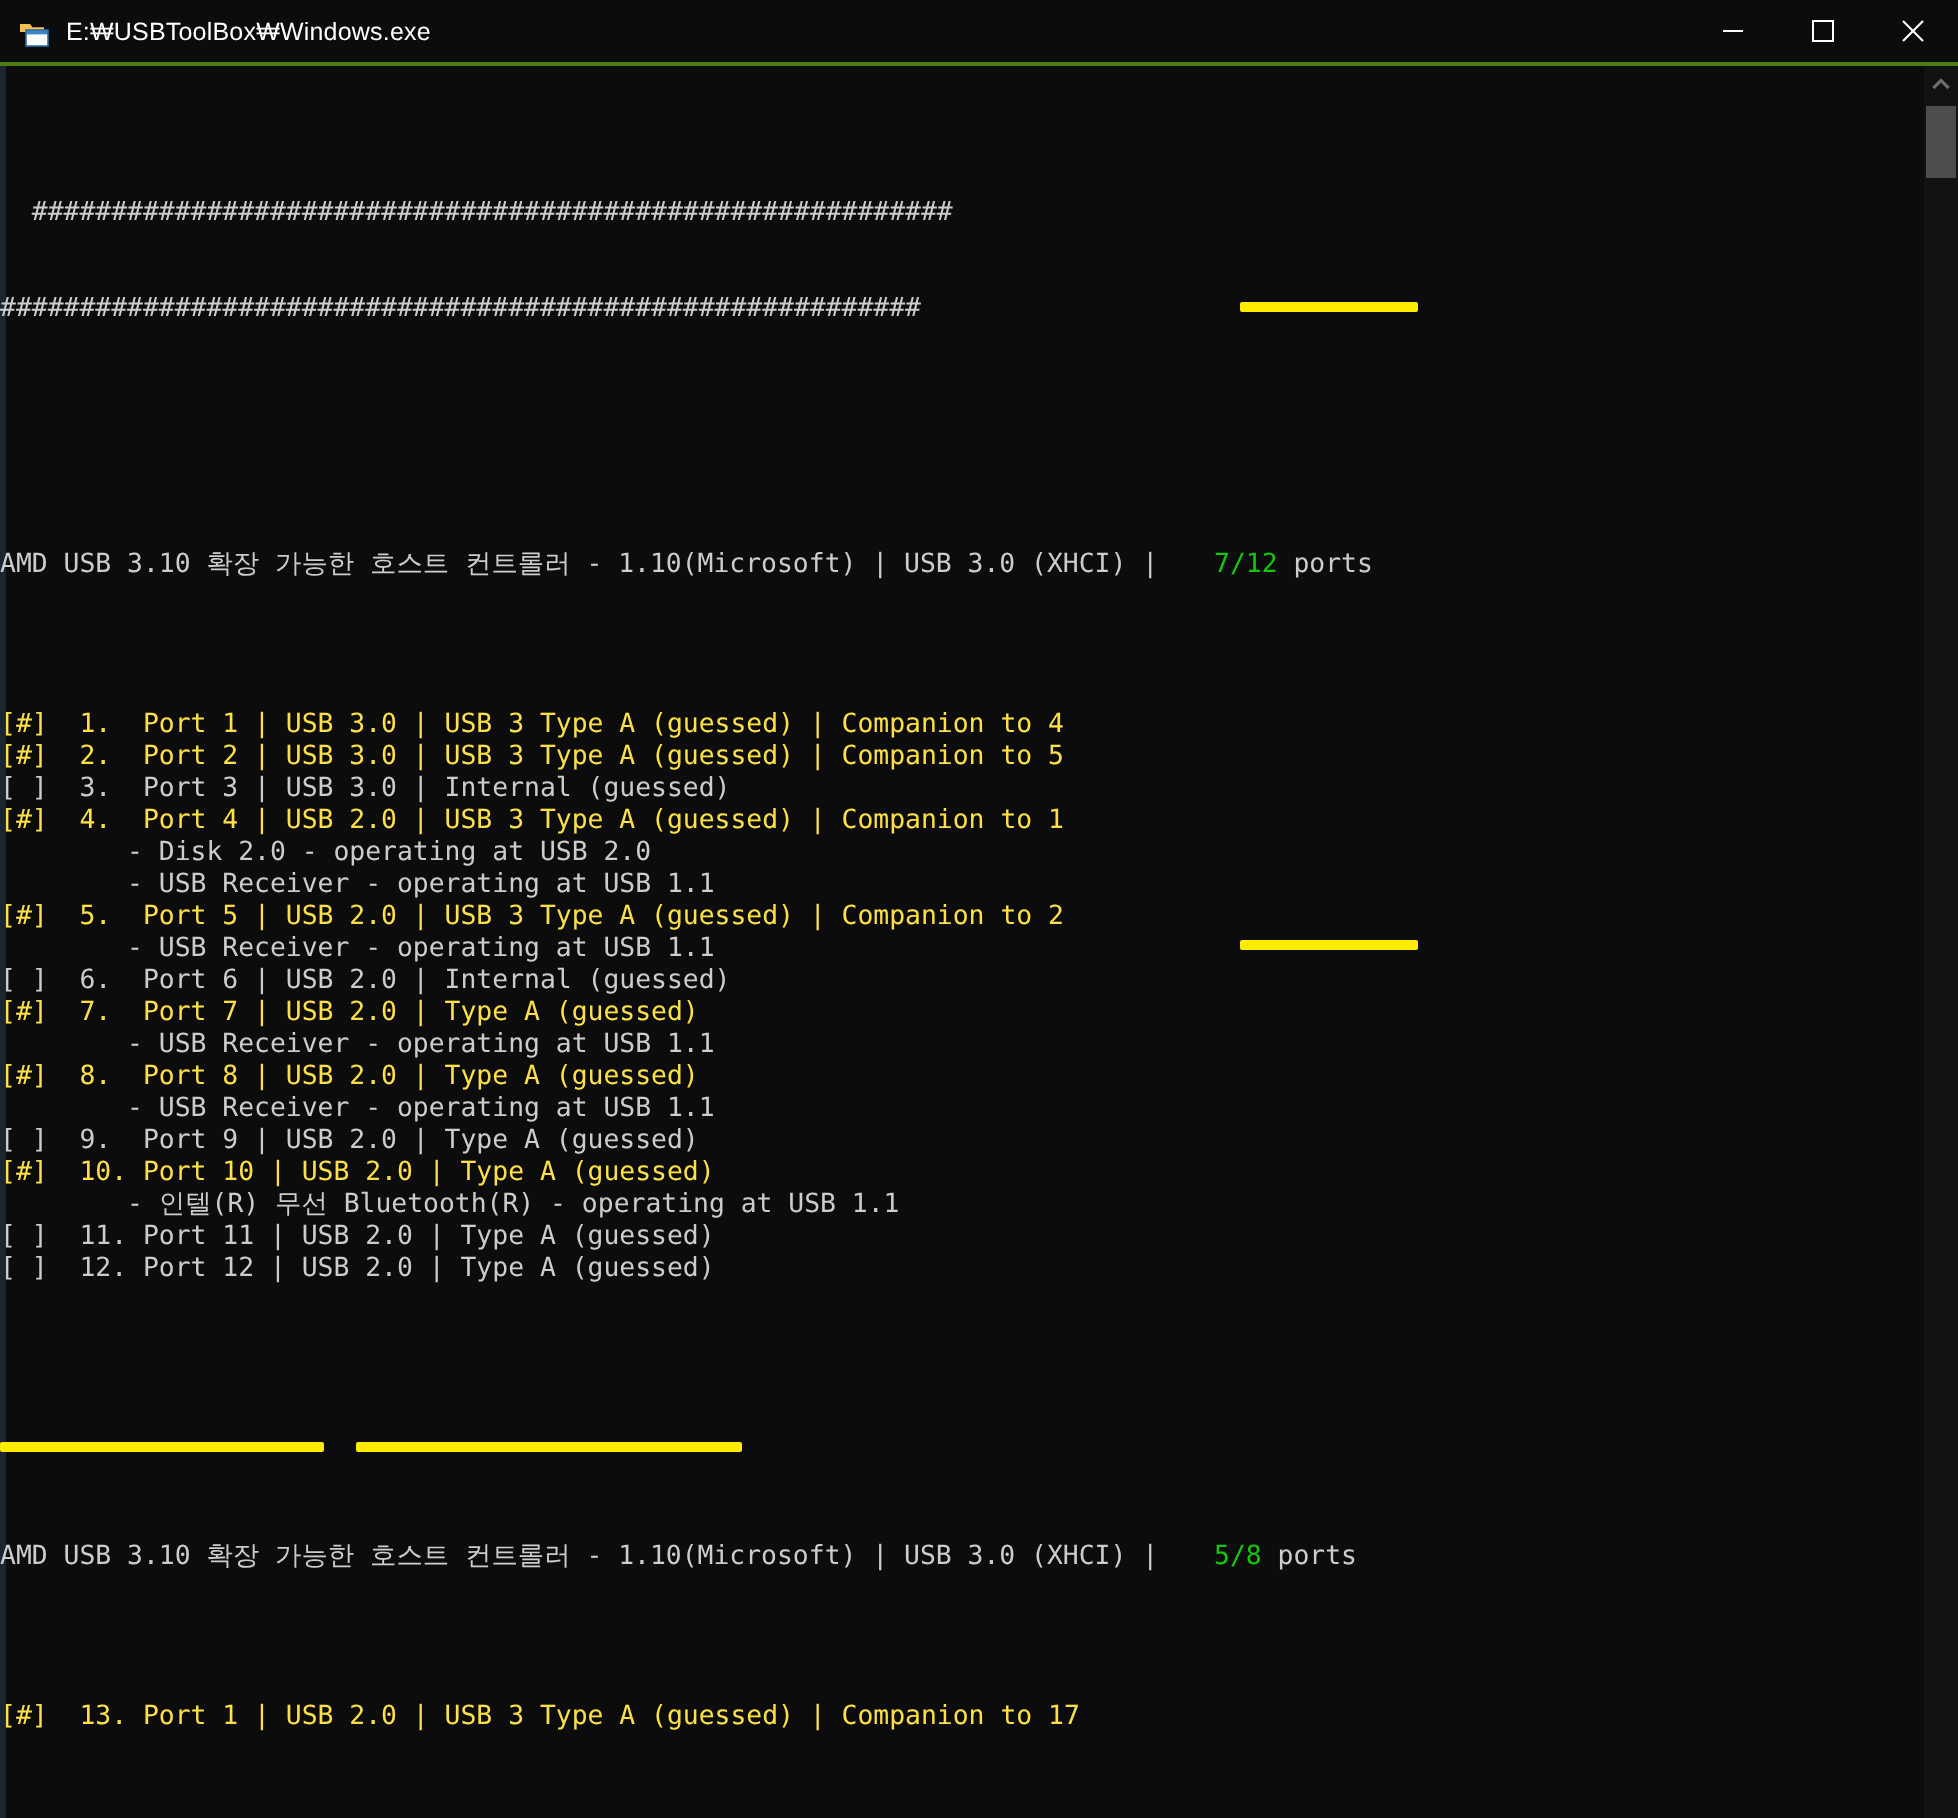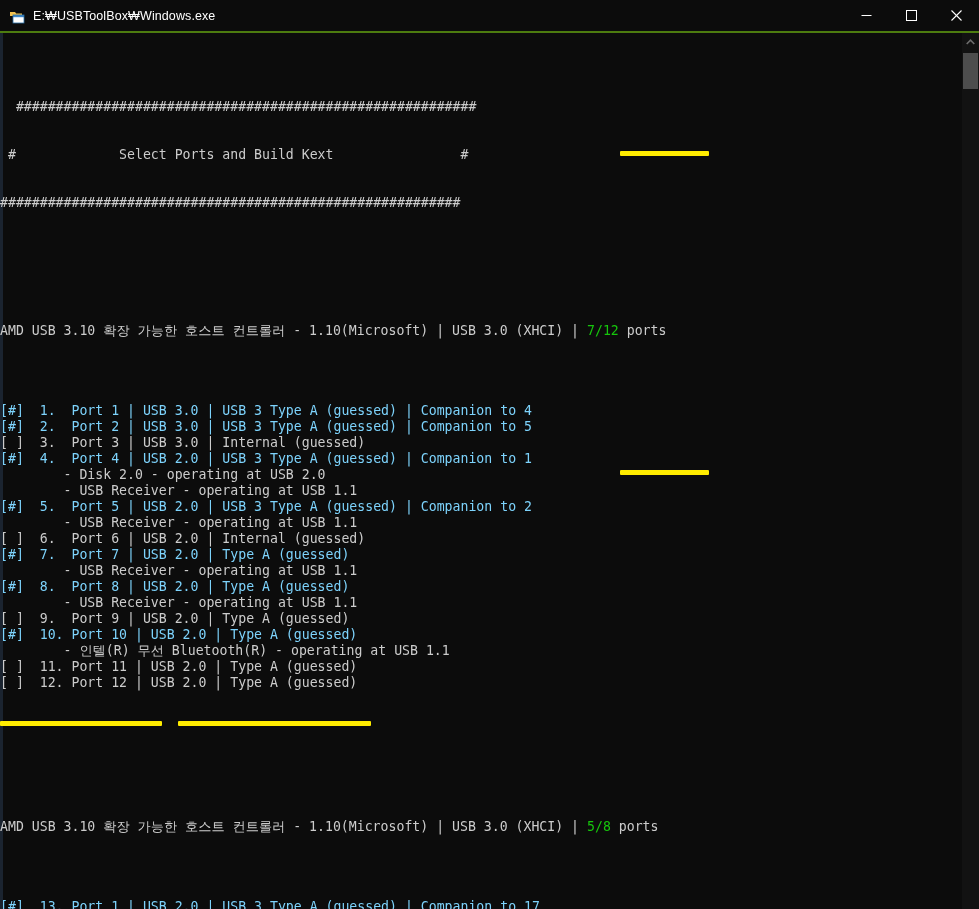--- a/index.html
+++ b/index.html
@@ -78,22 +78,22 @@
     font-family: "DejaVu Sans Mono", monospace;
     font-size: 13.2px;
     line-height: 16px;
     white-space: pre;
     color: #cccccc;
   }
   .term .row {
     height: 16px;
     white-space: pre;
   }
-  .g  { color: #7dd3fc; }   
-  .bg { color: #16c60c; }   
+  .g  { color: #fde047; }   
+  .bg { color: #16c60c; margin-left: 20px; }   
   .w  { color: #cccccc; }   
 
   
   .hl {
     position: absolute;
     background: #ffec00;
     border-radius: 1px;
   }
 
   
@@ -156,21 +156,20 @@
   </div>
 </div>
 
 <div class="console">
   <div class="leftedge"></div>
 
   <div class="term">
 
     
     <div class="row w">  ##########################################################</div>
-    <div class="row w"> #             Select Ports and Build Kext                #</div>
     <div class="row w">##########################################################</div>
     <div class="row"> </div>
 
     
     <div class="row"><span class="w">AMD USB 3.10 확장 가능한 호스트 컨트롤러 - 1.10(Microsoft) | USB 3.0 (XHCI) | </span><span class="bg">7/12</span><span class="w"> ports</span></div>
 
     
     <div id="c1rows"><div class="row g">[#]  1.  Port 1 | USB 3.0 | USB 3 Type A (guessed) | Companion to 4</div><div class="row g">[#]  2.  Port 2 | USB 3.0 | USB 3 Type A (guessed) | Companion to 5</div><div class="row w">[ ]  3.  Port 3 | USB 3.0 | Internal (guessed)</div><div class="row g">[#]  4.  Port 4 | USB 2.0 | USB 3 Type A (guessed) | Companion to 1</div><div class="row w">        - Disk 2.0 - operating at USB 2.0</div><div class="row w">        - USB Receiver - operating at USB 1.1</div><div class="row g">[#]  5.  Port 5 | USB 2.0 | USB 3 Type A (guessed) | Companion to 2</div><div class="row w">        - USB Receiver - operating at USB 1.1</div><div class="row w">[ ]  6.  Port 6 | USB 2.0 | Internal (guessed)</div><div class="row g">[#]  7.  Port 7 | USB 2.0 | Type A (guessed)</div><div class="row w">        - USB Receiver - operating at USB 1.1</div><div class="row g">[#]  8.  Port 8 | USB 2.0 | Type A (guessed)</div><div class="row w">        - USB Receiver - operating at USB 1.1</div><div class="row w">[ ]  9.  Port 9 | USB 2.0 | Type A (guessed)</div><div class="row g">[#]  10. Port 10 | USB 2.0 | Type A (guessed)</div><div class="row w">        - 인텔(R) 무선 Bluetooth(R) - operating at USB 1.1</div><div class="row w">[ ]  11. Port 11 | USB 2.0 | Type A (guessed)</div><div class="row w">[ ]  12. Port 12 | USB 2.0 | Type A (guessed)</div></div>
 
     <div class="row"> </div>

